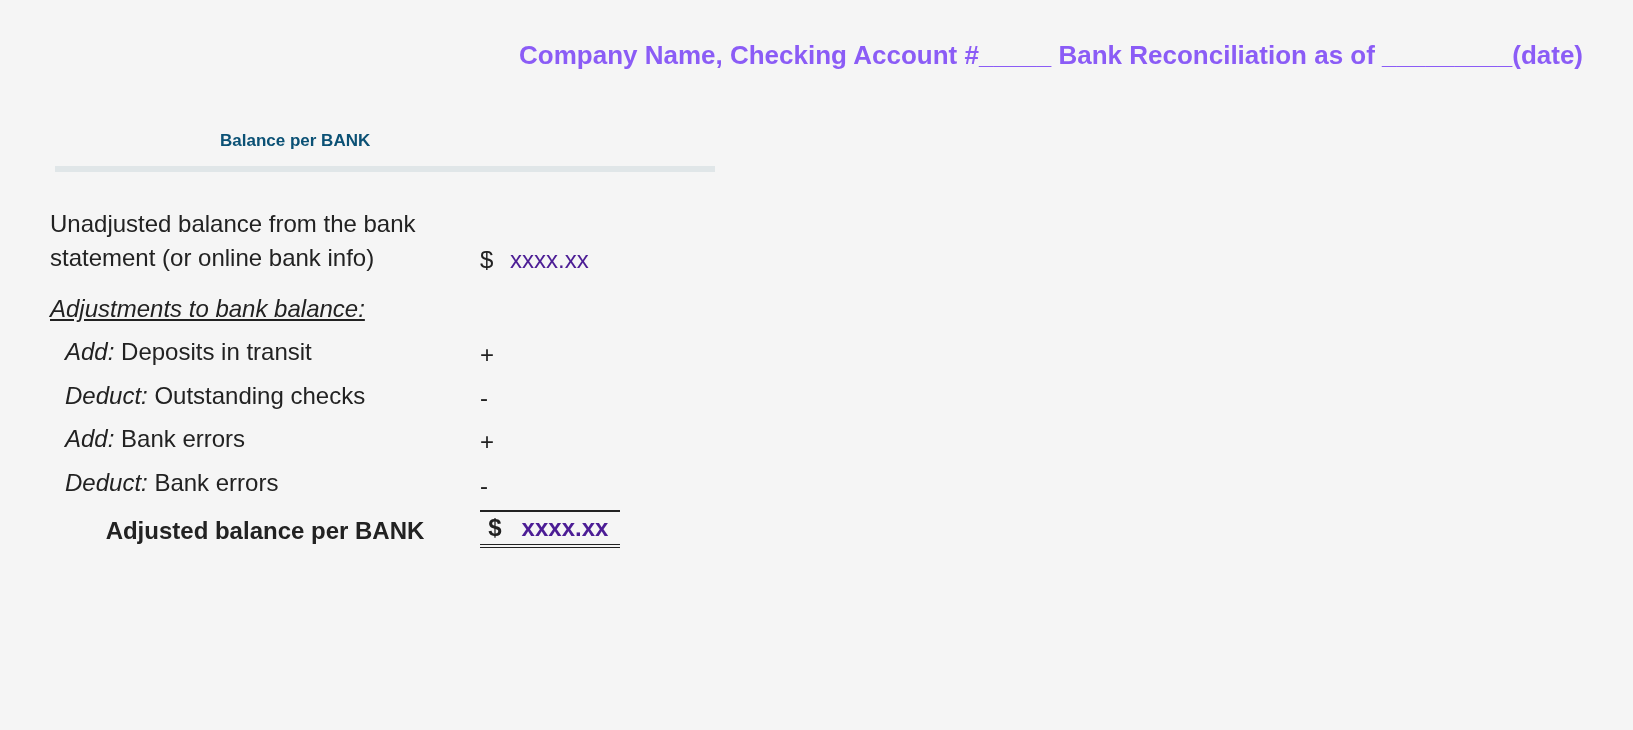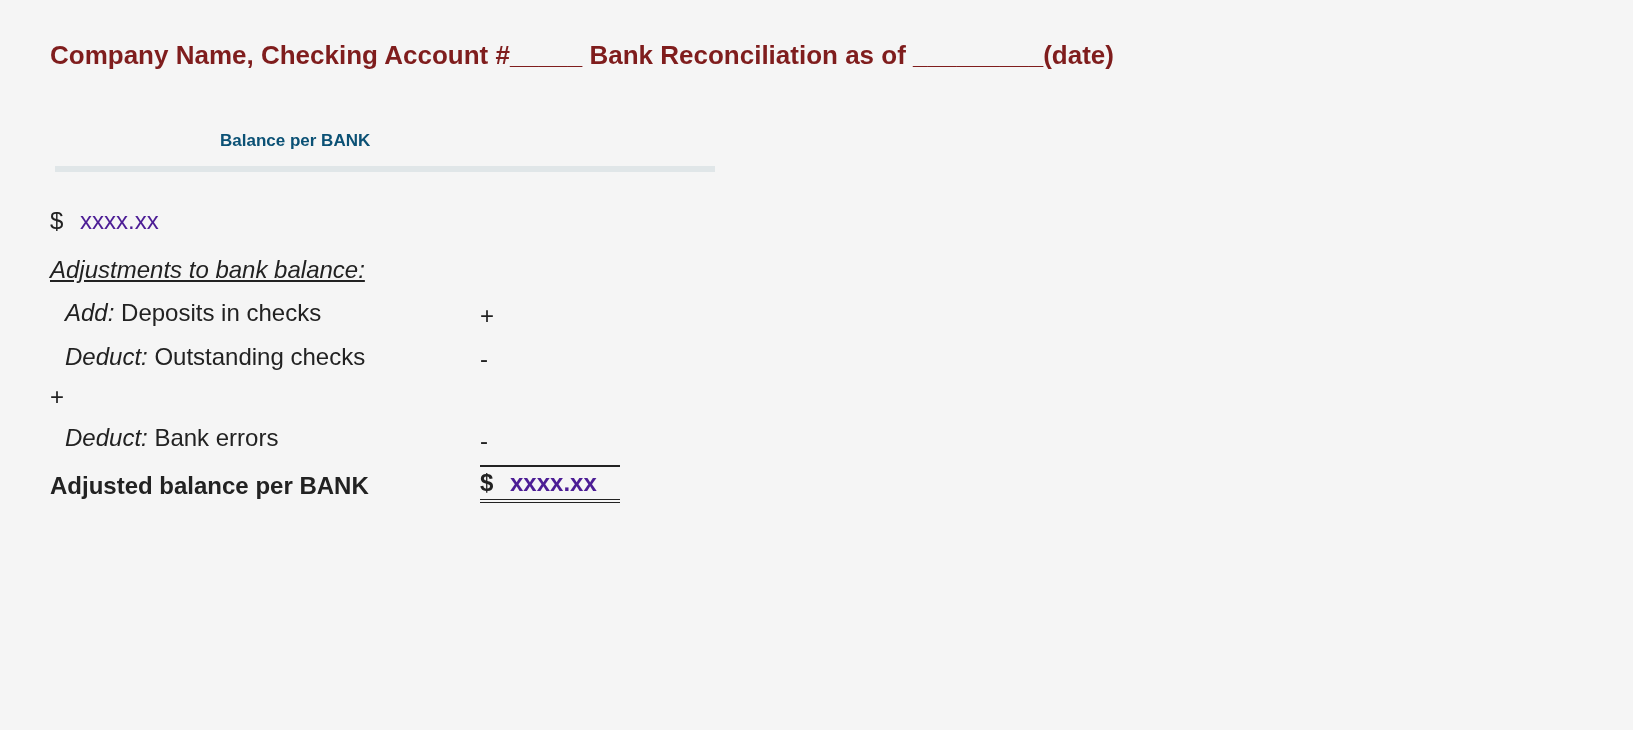--- a/index.html
+++ b/index.html
@@ -8,24 +8,24 @@
       box-sizing: border-box;
     }
     body {
       font-family: 'Segoe UI', Tahoma, Geneva, Verdana, sans-serif;
       background: #f5f5f5;
       padding: 30px 50px;
       width: 1633px;
       height: 730px;
     }
     .title {
-      text-align: left;
+      text-align: right;
       font-size: 26px;
       font-weight: 700;
-      color: #7f1d1d;
+      color: #8b5cf6;
       margin-bottom: 60px;
       margin-top: 10px;
     }
     .subtitle {
       font-size: 17px;
       font-weight: 700;
       color: #0b5175;
       margin-left: 170px;
       margin-bottom: 15px;
       margin-top: 16px;
@@ -74,20 +74,21 @@
     .indent {
       padding-left: 15px;
     }
     .italic-prefix {
       font-style: italic;
     }
     .bold-row .label,
     .bold-row .sign,
     .bold-row .amount {
       font-weight: 700;
+      text-align: center;
     }
     .amount-wrap {
       display:flex;
       align-items:flex-end;
     }
     .final-amount-wrap {
       border-top: 2px solid #222;
       border-bottom: 4px double #222;
       padding: 2px 0;
     }
@@ -97,49 +98,53 @@
 
 <div class="title">Company Name, Checking Account #_____ Bank Reconciliation as of _________(date)</div>
 
 <div class="subtitle">Balance per BANK</div>
 
 <div class="divider"></div>
 
 <div class="table">
 
   <div class="row">
+    <div class="label">Unadjusted balance from the bank statement (or online bank info)</div>
     <div class="amount-wrap">
       <div class="sign">$</div>
       <div class="amount">xxxx.xx</div>
     </div>
   </div>
 
   <div class="adjustments-header">Adjustments to bank balance:</div>
 
   <div class="row">
     <div class="label indent">
-      <span class="italic-prefix">Add:</span><span> Deposits in checks</span>
+      <span class="italic-prefix">Add:</span><span> Deposits in transit</span>
     </div>
     <div class="amount-wrap">
       <div class="sign">+</div>
       <div class="amount"></div>
     </div>
   </div>
 
   <div class="row">
     <div class="label indent">
       <span class="italic-prefix">Deduct:</span><span> Outstanding checks</span>
     </div>
     <div class="amount-wrap">
       <div class="sign">-</div>
       <div class="amount"></div>
     </div>
   </div>
 
   <div class="row">
+    <div class="label indent">
+      <span class="italic-prefix">Add:</span><span> Bank errors</span>
+    </div>
     <div class="amount-wrap">
       <div class="sign">+</div>
       <div class="amount"></div>
     </div>
   </div>
 
   <div class="row">
     <div class="label indent">
       <span class="italic-prefix">Deduct:</span><span> Bank errors</span>
     </div>

